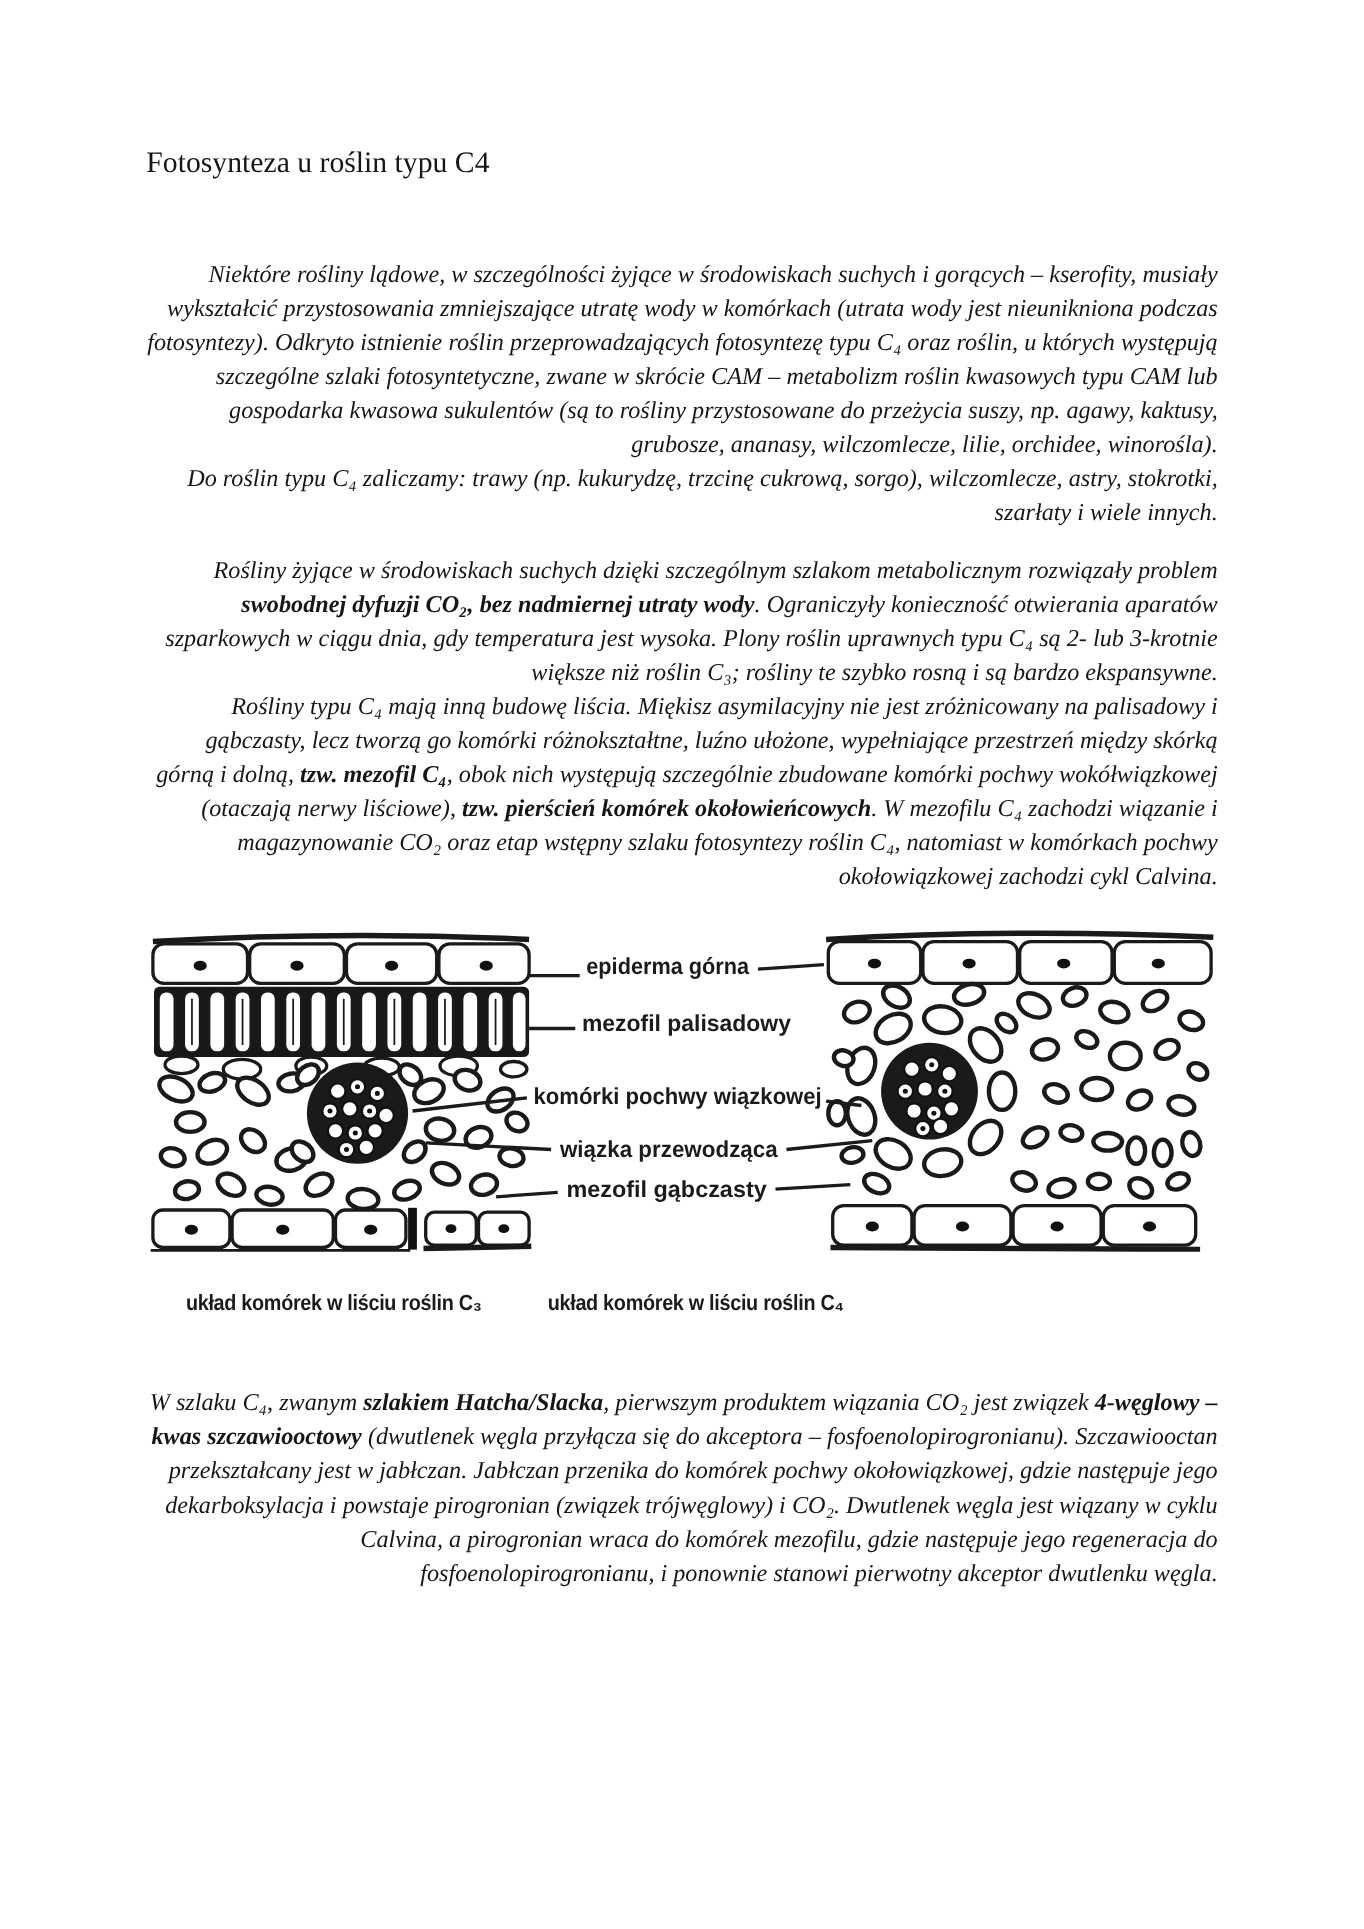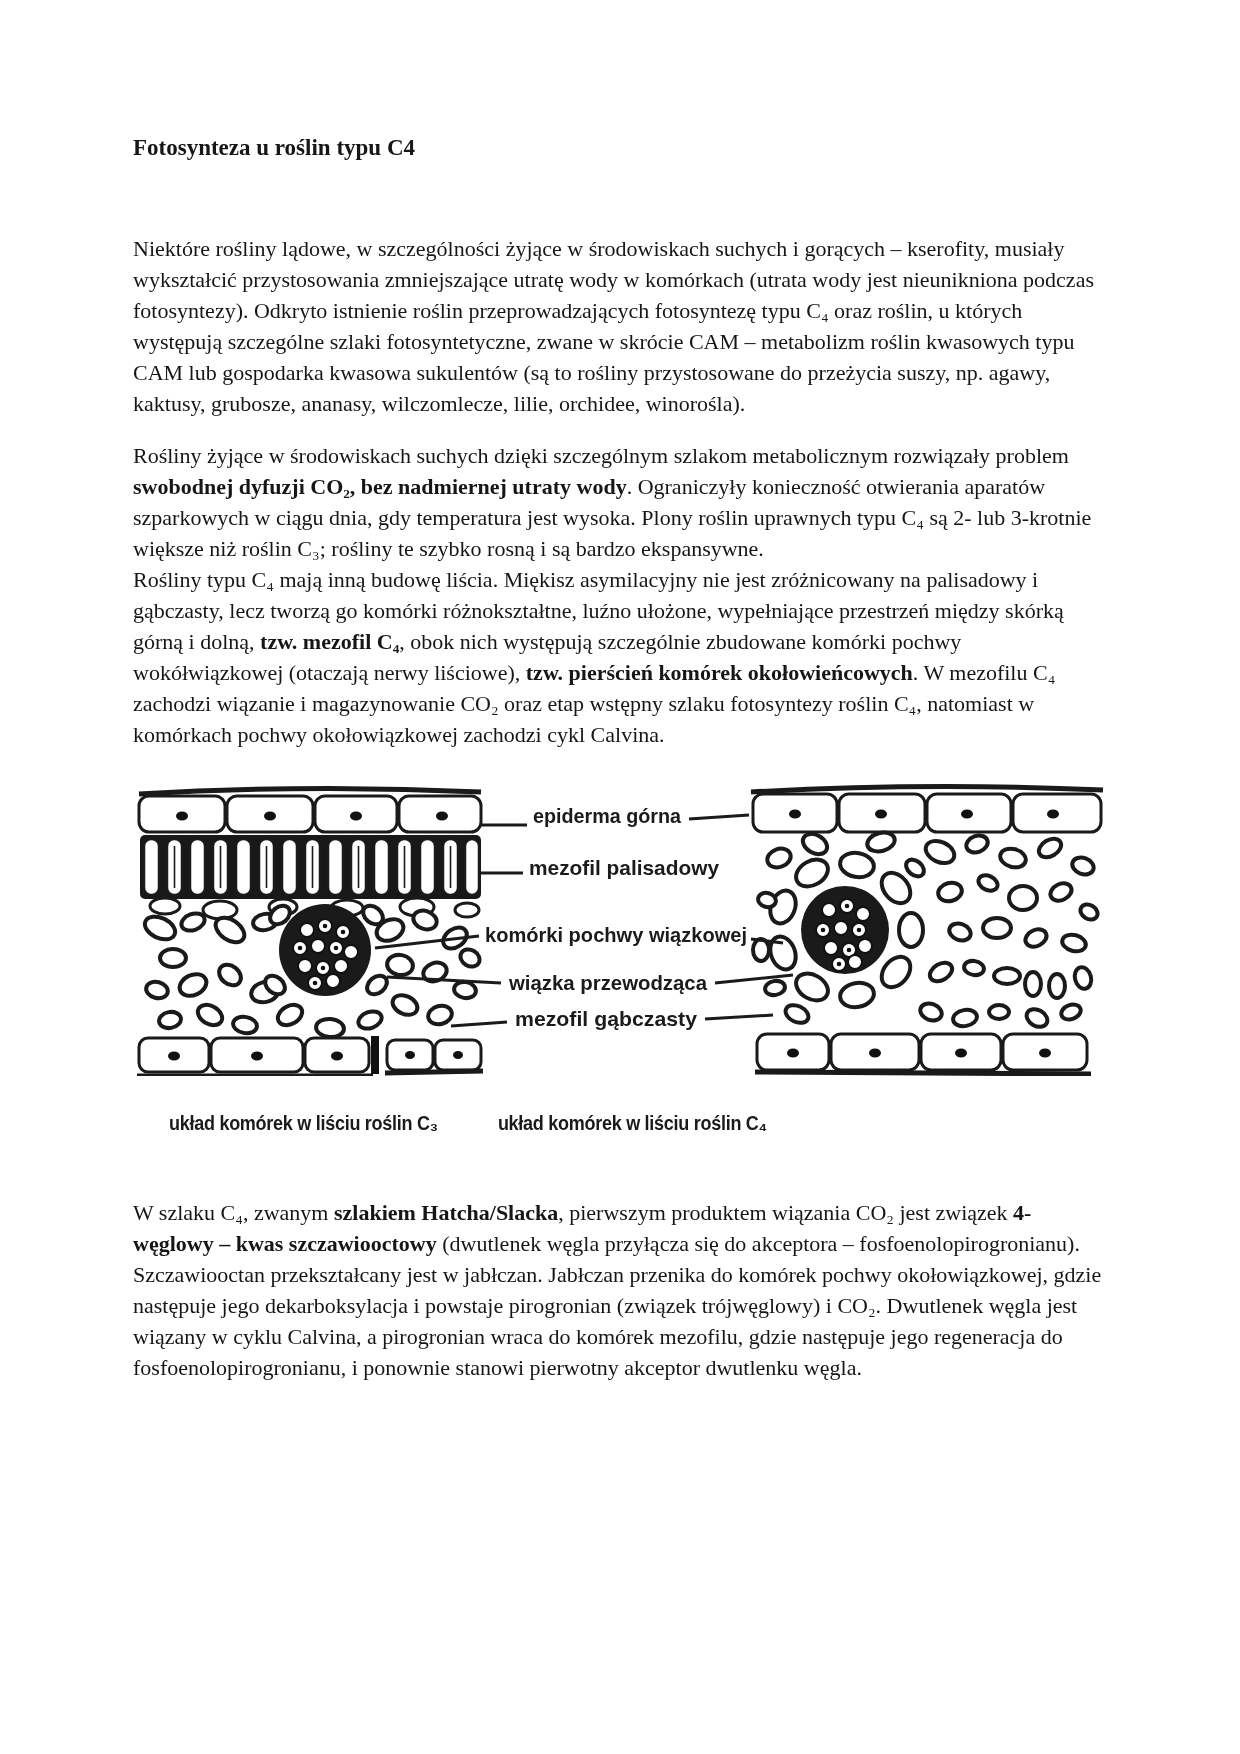--- a/index.html
+++ b/index.html
@@ -9,26 +9,26 @@
     box-sizing:border-box;
     padding:132px 133px 0 133px;
     background:#ffffff;
     color:#161616;
     font-family:"Liberation Serif","DejaVu Serif",serif;
     font-size:22px;
     line-height:31px;
     overflow:hidden;
   }
   .doc-title{
-    font-size:23px;
-    font-weight:bold;
+    font-size:27px;
+    font-weight:normal;
     margin:0 0 70px 0;
     line-height:31px;
   }
-  p.block{margin:0;text-align:left;}
+  p.block{margin:0;text-align:right;font-style:italic;}
   p.block.gap{margin-top:21px;}
   .figure-wrap{margin-top:26px;}
   .captions{
     display:flex;
     padding:24px 10px 0 36px;
   }
   .cap{
     font-family:"Liberation Sans","DejaVu Sans",sans-serif;
     font-weight:bold;
     font-size:20px;
@@ -49,20 +49,21 @@
 </style>
 </head>
 <body>
 
 <div class="page">
 
   <h1 class="doc-title">Fotosynteza u roślin typu C4</h1>
 
   <div>
     <p class="block"><span>Niektóre rośliny lądowe, w szczególności żyjące w środowiskach suchych i gorących – kserofity, musiały wykształcić przystosowania zmniejszające utratę wody w komórkach (utrata wody jest nieunikniona podczas fotosyntezy). Odkryto istnienie roślin przeprowadzających fotosyntezę typu C₄ oraz roślin, u których występują szczególne szlaki fotosyntetyczne, zwane w skrócie CAM – metabolizm roślin kwasowych typu CAM lub gospodarka kwasowa sukulentów (są to rośliny przystosowane do przeżycia suszy, np. agawy, kaktusy, grubosze, ananasy, wilczomlecze, lilie, orchidee, winorośla).</span></p>
+    <p class="block"><span>Do roślin typu C₄ zaliczamy: trawy (np. kukurydzę, trzcinę cukrową, sorgo), wilczomlecze, astry, stokrotki, szarłaty i wiele innych.</span></p>
     <p class="block gap"><span>Rośliny żyjące w środowiskach suchych dzięki szczególnym szlakom metabolicznym rozwiązały problem </span><b>swobodnej dyfuzji CO₂, bez nadmiernej utraty wody</b><span>. Ograniczyły konieczność otwierania aparatów szparkowych w ciągu dnia, gdy temperatura jest wysoka. Plony roślin uprawnych typu C₄ są 2- lub 3-krotnie większe niż roślin C₃; rośliny te szybko rosną i są bardzo ekspansywne.</span></p>
     <p class="block"><span>Rośliny typu C₄ mają inną budowę liścia. Miękisz asymilacyjny nie jest zróżnicowany na palisadowy i gąbczasty, lecz tworzą go komórki różnokształtne, luźno ułożone, wypełniające przestrzeń między skórką górną i dolną, </span><b>tzw. mezofil C₄</b><span>, obok nich występują szczególnie zbudowane komórki pochwy wokółwiązkowej (otaczają nerwy liściowe), </span><b>tzw. pierścień komórek okołowieńcowych</b><span>. W mezofilu C₄ zachodzi wiązanie i magazynowanie CO₂ oraz etap wstępny szlaku fotosyntezy roślin C₄, natomiast w komórkach pochwy okołowiązkowej zachodzi cykl Calvina.</span></p>
   </div>
 
   <div class="figure-wrap">
     <svg width="974" height="300" viewBox="0 0 974 300">
 
       <g stroke="#1a1a1a" fill="none">
         <g transform="translate(2,4)">
 

